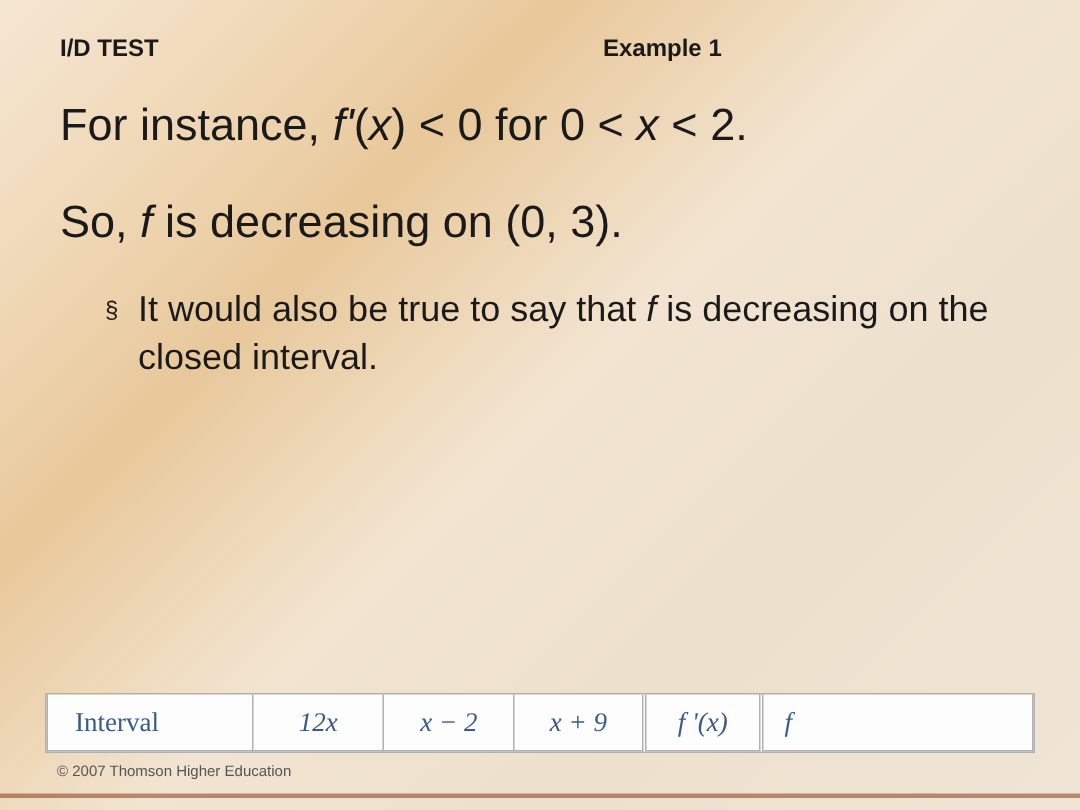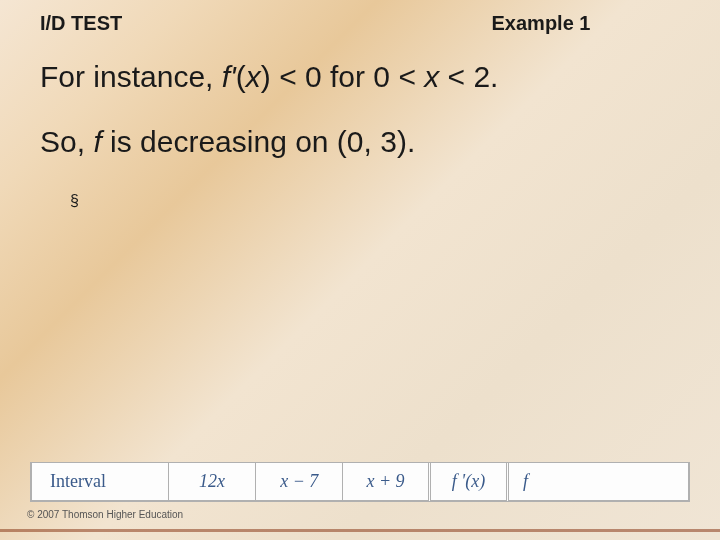--- a/index.html
+++ b/index.html
@@ -7,27 +7,27 @@
   body {
     font-family: Arial, Helvetica, sans-serif;
     background: linear-gradient(135deg,
       #f5e6d3 0%, #f0d9b8 15%, #e8c89a 30%,
       #f2e4d0 50%, #ede0cc 70%, #f0e5d5 100%);
     position: relative;
   }
   .header-row {
     display: flex;
     align-items: center;
-    padding: 12px 40px 12px 40px;
+    padding: 24px 40px 12px 40px;
     font-weight: bold;
     color: #1a1a1a;
-    font-size: 20px;
+    font-size: 16px;
   }
   .header-left { flex: 0 0 55%; }
-  .header-right { flex: 0 0 45%; padding-left: 10px; text-align: center; }
+  .header-right { flex: 0 0 45%; padding-left: 10px; }
   .line1 {
     font-size: 30px;
     color: #1a1a1a;
     padding: 10px 24px 18px 40px;
     line-height: 1.35;
   }
   .line2 {
     font-size: 30px;
     color: #1a1a1a;
     padding: 6px 40px 22px 40px;
@@ -79,21 +79,21 @@
   td.fcol, th.fcol {
     text-align: left;
     padding-left: 14px;
     border-left: 3px double #b0b0b0;
     width: 190px;
   }
   th.fpcol, td.fpcol { border-left: 3px double #b0b0b0; width: 80px; }
   .colnar { width: 90px; }
   .copyright {
     position: absolute;
-    left: 27px;
+    left: 38px;
     bottom: 20px;
     font-size: 10px;
     color: #555;
     font-family: Arial, sans-serif;
   }
   .bottom-rule {
     position: absolute;
     left: 0; right: 0; bottom: 8px;
     height: 3px;
     background: #8a3a1a;
@@ -111,29 +111,32 @@
 <div class="line1">
   <span>For instance, </span><span class="ital">f'</span><span>(</span><span class="ital">x</span><span>) &lt; 0 for 0 &lt; </span><span class="ital">x</span><span> &lt; 2.</span>
 </div>
 
 <div class="line2">
   <span>So, </span><span class="ital">f</span><span> is decreasing on (0, 3).</span>
 </div>
 
 <div class="bullet-block">
   <div class="bullet-mark">§</div>
+  <div class="bullet-text">
+    <span>It would also be true to say that </span><span class="ital">f</span><span> is decreasing on the closed interval.</span>
+  </div>
 </div>
 
 <div class="table-wrap">
   <table>
     <thead>
       <tr>
         <th class="intcol">Interval</th>
         <th class="colnar"><span class="ital">12x</span></th>
-        <th class="colnar"><span class="ital">x − 7</span></th>
+        <th class="colnar"><span class="ital">x − 2</span></th>
         <th class="colnar"><span class="ital">x + 9</span></th>
         <th class="fpcol"><span class="ital">f '(x)</span></th>
         <th class="fcol"><span class="ital">f</span></th>
       </tr>
     </thead>
     <tbody>
     </tbody>
   </table>
 </div>
 

